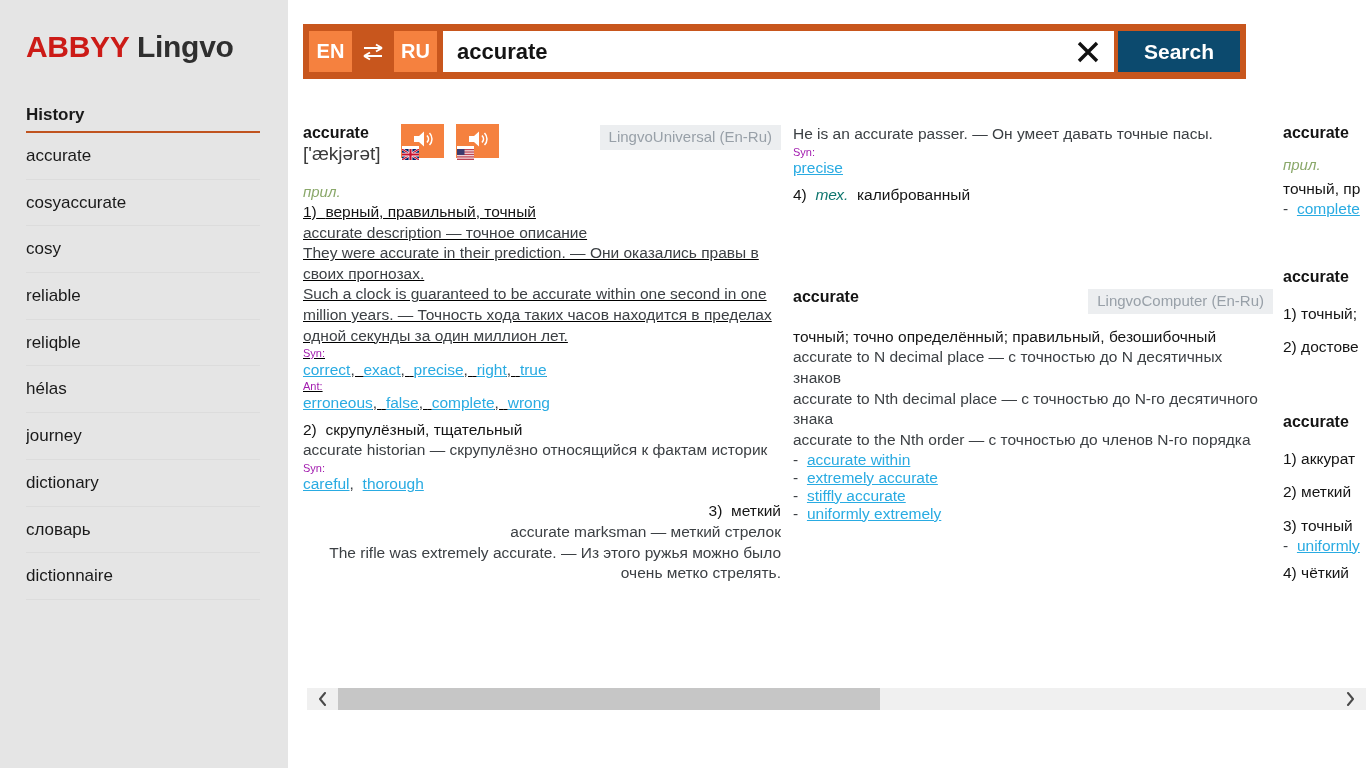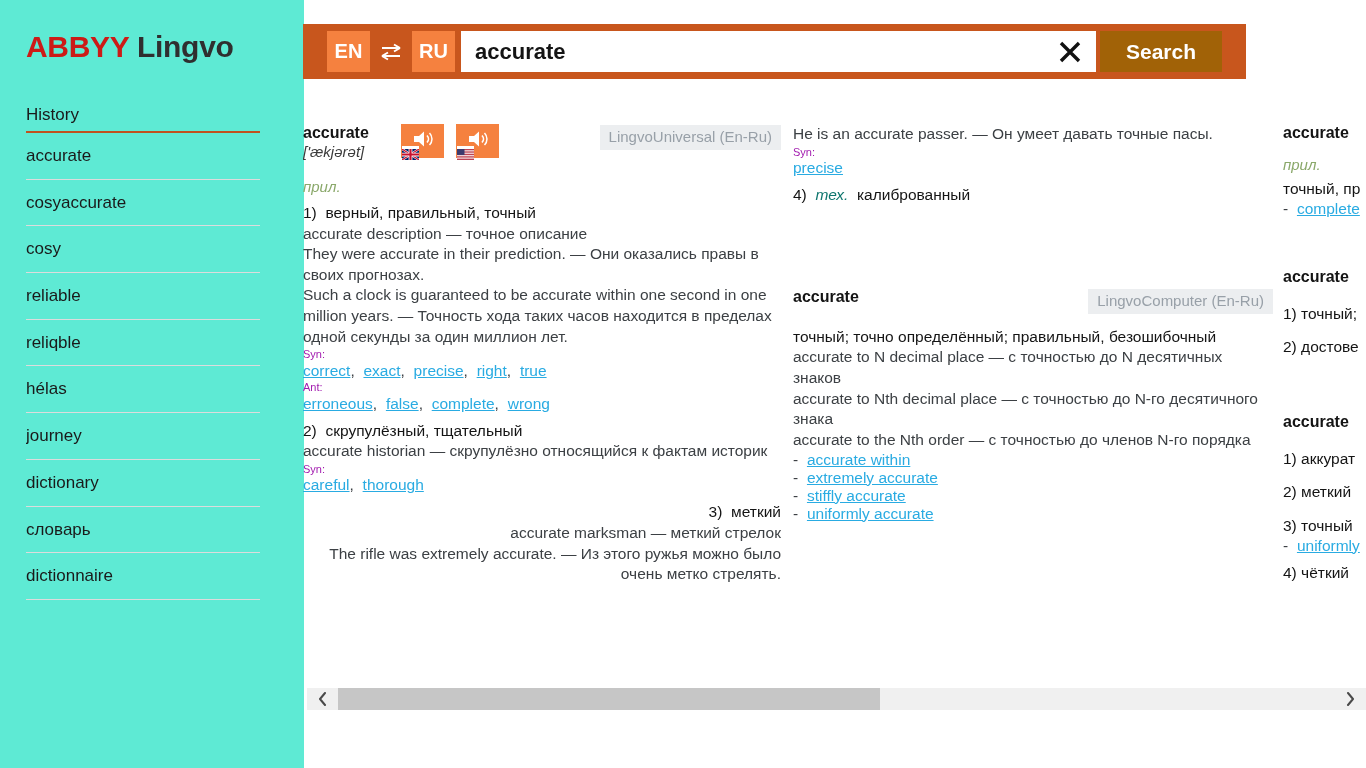--- a/index.html
+++ b/index.html
@@ -8,34 +8,33 @@
     overflow: hidden;
     background: #ffffff;
     font-family: "Liberation Sans", sans-serif;
     -webkit-font-smoothing: antialiased;
   }
   #app { position: relative; width: 1366px; height: 768px; background:#fff; }
 
   
   #sidebar {
     position: absolute; left: 0; top: 0; width: 288px; height: 768px;
-    background: #5eead4;
-    padding-left: 16px;
+    background: #e5e5e5;
   }
   #brand {
     position: absolute; left: 26px; top: 30px;
     font-size: 30px; font-weight: bold; letter-spacing: -0.3px;
     white-space: nowrap;
   }
   #brand .abbyy { color: #cc1b17; }
   #brand .lingvo { color: #2f2f2f; }
 
   #history-title {
     position: absolute; left: 26px; top: 105px;
-    font-size: 17px; font-weight: normal; color: #1a1a1a;
+    font-size: 17px; font-weight: bold; color: #1a1a1a;
   }
   #history-underline {
     position: absolute; left: 26px; top: 131px; width: 234px; height: 2px;
     background: #c0531f;
   }
   #history-list {
     position: absolute; left: 26px; top: 133px; width: 234px;
   }
   .history-item {
     height: 45.7px; line-height: 45.7px;
@@ -44,21 +43,21 @@
     white-space: nowrap; overflow: hidden;
     cursor: pointer;
   }
 
   
   #searchbar {
     position: absolute; left: 303px; top: 24px;
     width: 943px; height: 55px;
     background: #c8561d;
     box-sizing: border-box;
-    padding: 7px 24px;
+    padding: 7px 6px;
     display: flex; align-items: center;
   }
   .lang-btn {
     width: 43px; height: 41px;
     background: #f5813f;
     color: #ffffff; font-size: 20px; font-weight: bold;
     display: flex; align-items: center; justify-content: center;
     cursor: pointer; flex: 0 0 auto;
   }
   #swap-icon {
@@ -77,21 +76,21 @@
     font-size: 22px; font-weight: bold; color: #141414;
     padding: 0 0 0 14px; background: transparent; min-width: 0;
   }
   #clear-btn {
     flex: 0 0 auto; width: 52px; height: 41px;
     display: flex; align-items: center; justify-content: center;
     cursor: pointer;
   }
   #search-btn {
     flex: 0 0 auto; width: 122px; height: 41px; margin-left: 4px;
-    background: #a16207; color: #ffffff;
+    background: #0c4a6e; color: #ffffff;
     font-size: 21px; font-weight: bold;
     display: flex; align-items: center; justify-content: center;
     cursor: pointer;
   }
 
   
   #content {
     position: absolute; left: 303px; top: 124px;
     width: 1063px; height: 552px;
     overflow: hidden;
@@ -101,21 +100,21 @@
   #col2 { left: 490px; width: 480px; }
   #col3 { left: 980px; width: 180px; }
 
   .entry { position: relative; }
   .entry-head { position: relative; min-height: 22px; }
   .headword {
     font-size: 16px; font-weight: bold; color: #141414;
     display: inline-block;
   }
   .transcription {
-    font-size: 15px; color: #3b3b3b; margin-top: 1px; font-style: italic;
+    font-size: 19px; color: #3b3b3b; margin-top: 1px;
   }
   .dict-badge {
     position: absolute; right: 0; top: 1px;
     background: #eceef0; color: #98a0a8;
     font-size: 15px; padding: 3px 9px 5px 9px;
     white-space: nowrap;
   }
   .audio-row {
     position: absolute; left: 98px; top: -4px;
     display: flex; gap: 12px;
@@ -263,21 +262,21 @@
                 </svg>
               </span>
             </div>
           </div>
           <div class="dict-badge">LingvoUniversal (En-Ru)</div>
           <div class="transcription">['ækjərət]</div>
         </div>
 
         <div class="pos">прил.</div>
 
-        <div class="block" style="margin-top:8px;">
+        <div class="block" style="margin-top:2px;text-decoration:underline;">
           <div class="sense">
             <span class="sense-num">1)</span>
             &nbsp;<span>верный, правильный, точный</span>
           </div>
           <div class="ex">accurate description — точное описание</div>
           <div class="ex">They were accurate in their prediction. — Они оказались правы в своих прогнозах.</div>
           <div class="ex">Such a clock is guaranteed to be accurate within one second in one million years. — Точность хода таких часов находится в пределах одной секунды за один миллион лет.</div>
           <div class="label">Syn:</div>
           <div>
             <span class="lnk">correct</span><span class="sep">,&nbsp;</span>
@@ -350,21 +349,21 @@
           <div>
             <span class="bullet">-&nbsp;</span>
             <span class="lnk">extremely accurate</span>
           </div>
           <div>
             <span class="bullet">-&nbsp;</span>
             <span class="lnk">stiffly accurate</span>
           </div>
           <div>
             <span class="bullet">-&nbsp;</span>
-            <span class="lnk">uniformly accurate</span>
+            <span class="lnk">uniformly extremely</span>
           </div>
         </div>
       </div>
     </div>
 
     <div class="column" id="col3">
       <div class="entry">
         <div class="headword">accurate</div>
         <div class="pos" style="margin-top:14px;">прил.</div>
         <div class="sense" style="margin-top:6px;white-space:nowrap;">точный, пр</div>

